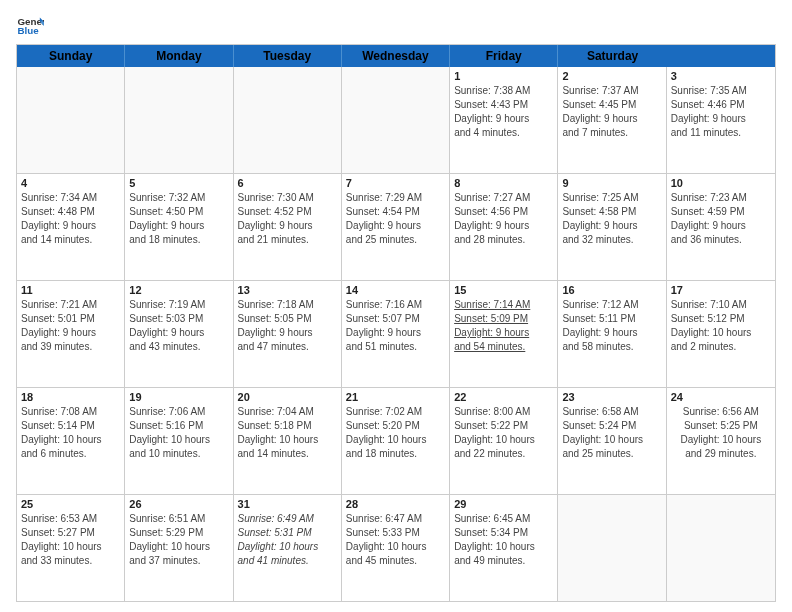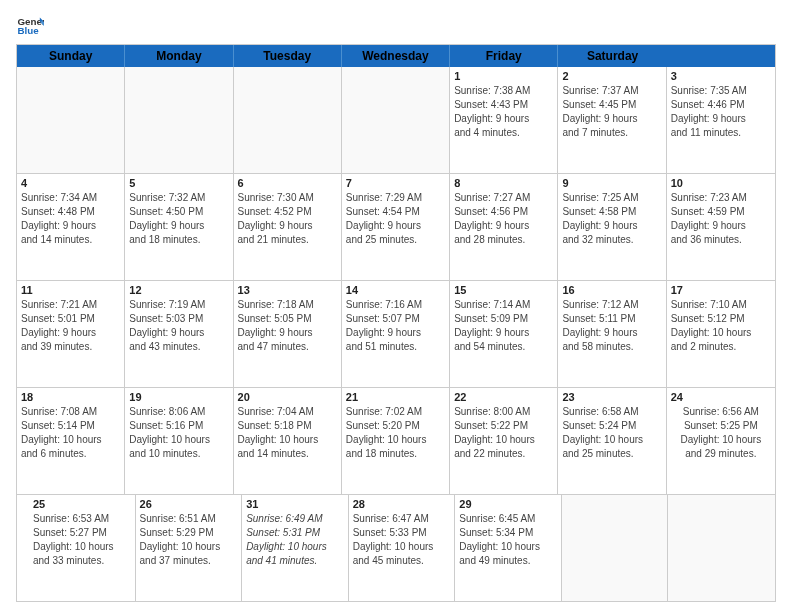--- a/index.html
+++ b/index.html
@@ -70,21 +70,21 @@
       flex: 1;
       display: flex;
       flex-direction: column;
     }
     .cal-row {
       display: grid;
       grid-template-columns: repeat(7, 1fr);
       flex: 1;
       border-bottom: 1px solid #ccc;
     }
-    .cal-row:last-child { border-bottom: none; margin-left: 12px; }
+    .cal-row:last-child { border-bottom: none; }
     .cal-cell {
       border-right: 1px solid #ccc;
       padding: 3px 4px;
       font-size: 8.5px;
       color: #333;
       display: flex;
       flex-direction: column;
     }
     .cal-cell:last-child { border-right: none; }
     .cal-cell.empty { background: #f9f9f9; }
@@ -235,21 +235,21 @@
           </div>
           <div class="cal-cell">
             <div class="day-num">14</div>
             <div class="cell-info" style="white-space: pre-line;">Sunrise: 7:16 AM
 Sunset: 5:07 PM
 Daylight: 9 hours
 and 51 minutes.</div>
           </div>
           <div class="cal-cell">
             <div class="day-num">15</div>
-            <div class="cell-info" style="white-space: pre-line;">Sunrise: 7:14 AM
+            <div class="cell-info" style="white-space: pre-line; text-decoration: underline;">Sunrise: 7:14 AM
 Sunset: 5:09 PM
 Daylight: 9 hours
 and 54 minutes.</div>
           </div>
           <div class="cal-cell">
             <div class="day-num">16</div>
             <div class="cell-info" style="white-space: pre-line;">Sunrise: 7:12 AM
 Sunset: 5:11 PM
 Daylight: 9 hours
 and 58 minutes.</div>
@@ -265,21 +265,21 @@
         <div class="cal-row">
           <div class="cal-cell">
             <div class="day-num">18</div>
             <div class="cell-info" style="white-space: pre-line;">Sunrise: 7:08 AM
 Sunset: 5:14 PM
 Daylight: 10 hours
 and 6 minutes.</div>
           </div>
           <div class="cal-cell">
             <div class="day-num">19</div>
-            <div class="cell-info" style="white-space: pre-line;">Sunrise: 8:06 AM
+            <div class="cell-info" style="white-space: pre-line;">Sunrise: 7:06 AM
 Sunset: 5:16 PM
 Daylight: 10 hours
 and 10 minutes.</div>
           </div>
           <div class="cal-cell">
             <div class="day-num">20</div>
             <div class="cell-info" style="white-space: pre-line;">Sunrise: 7:04 AM
 Sunset: 5:18 PM
 Daylight: 10 hours
 and 14 minutes.</div>

